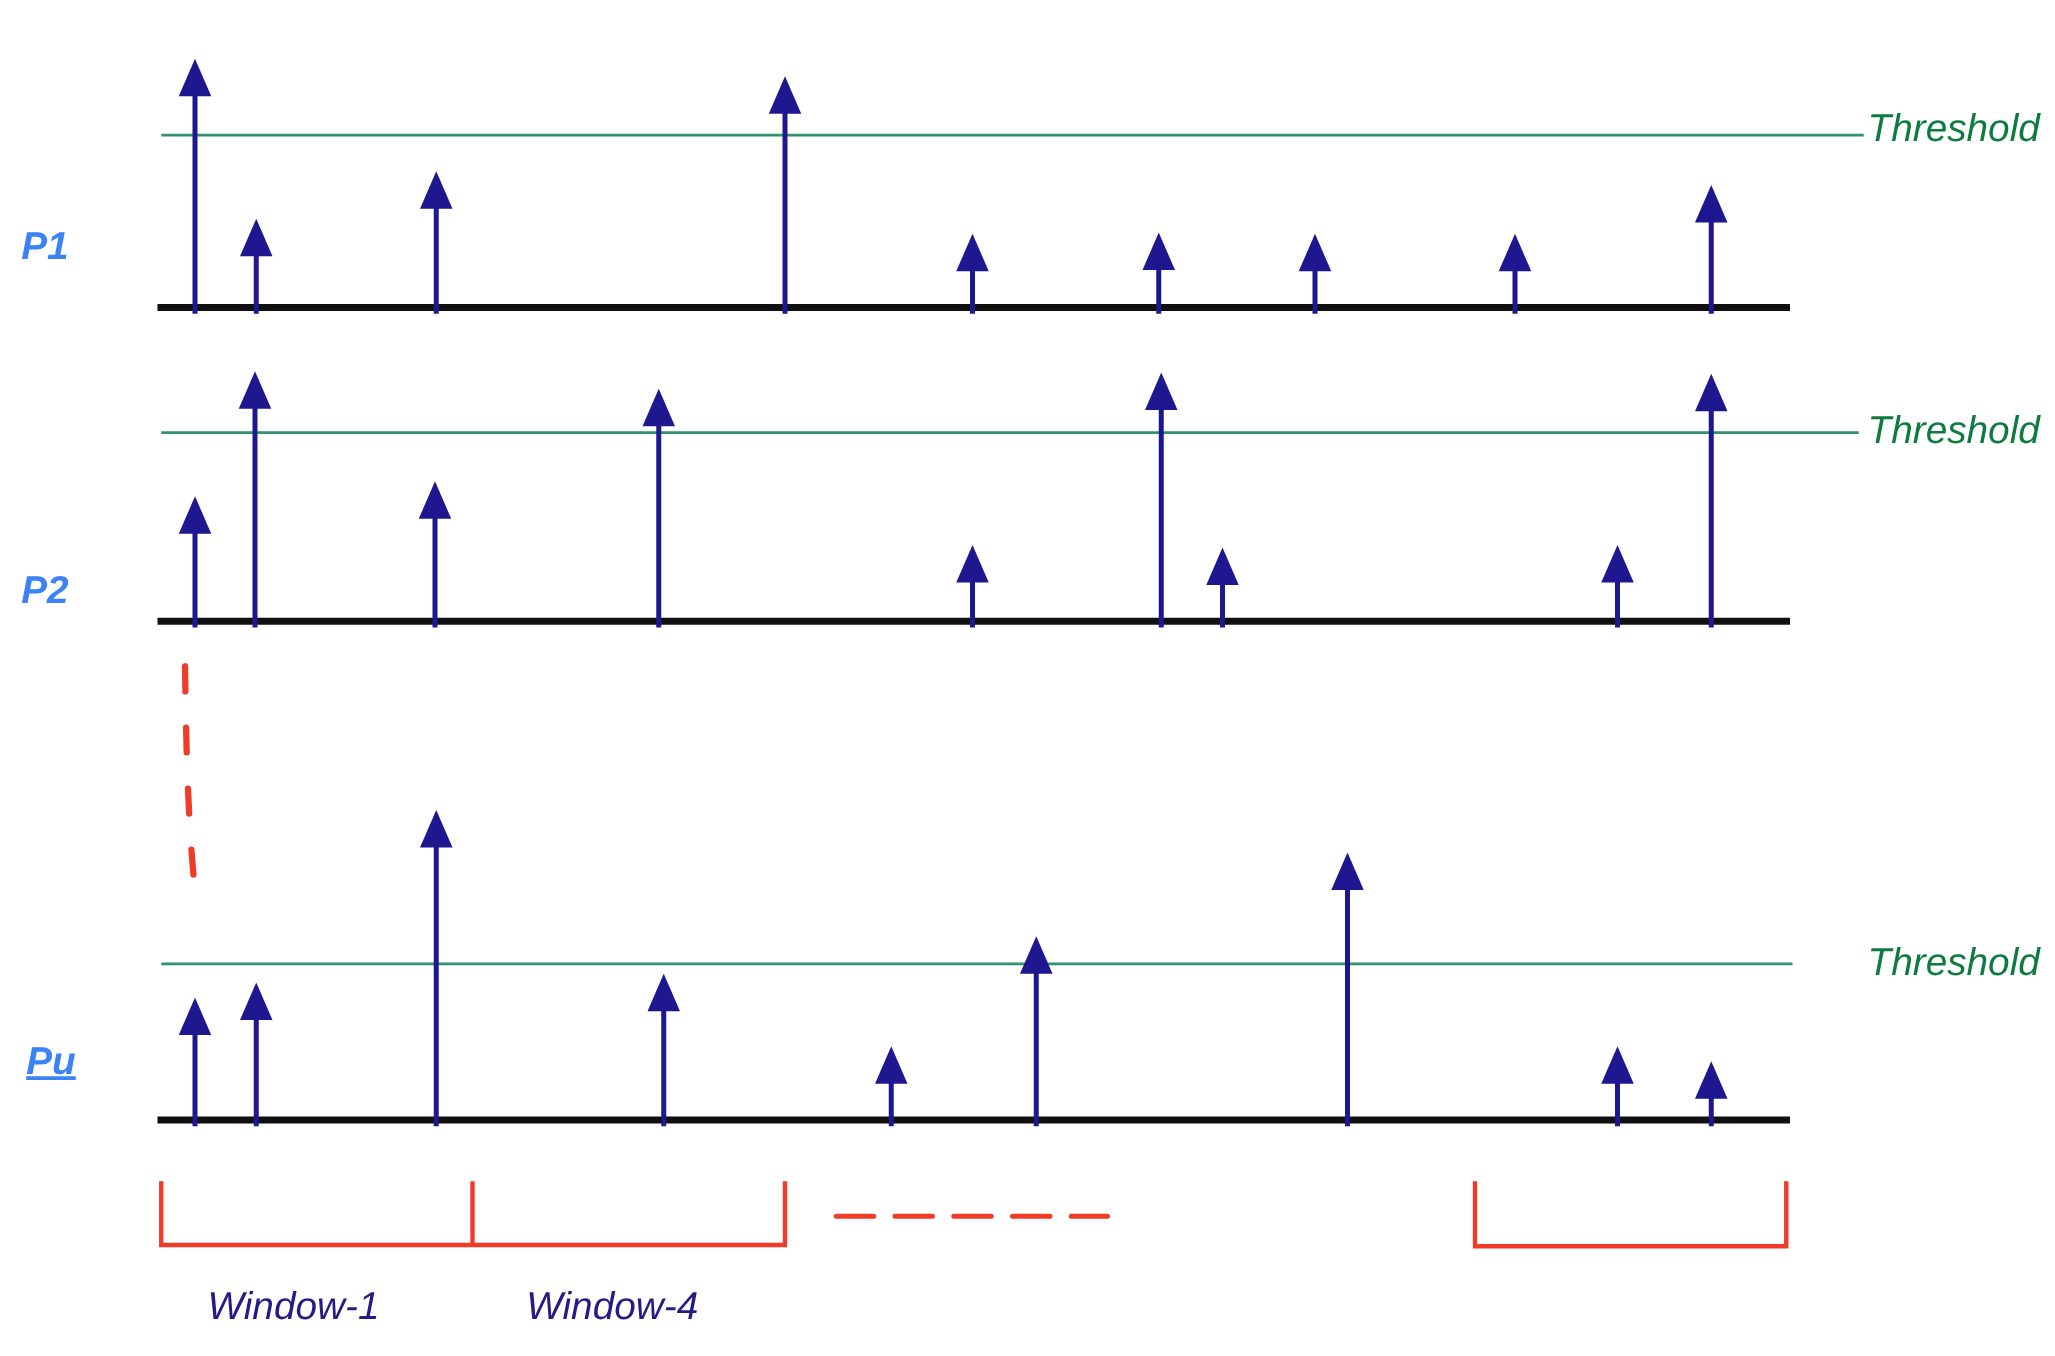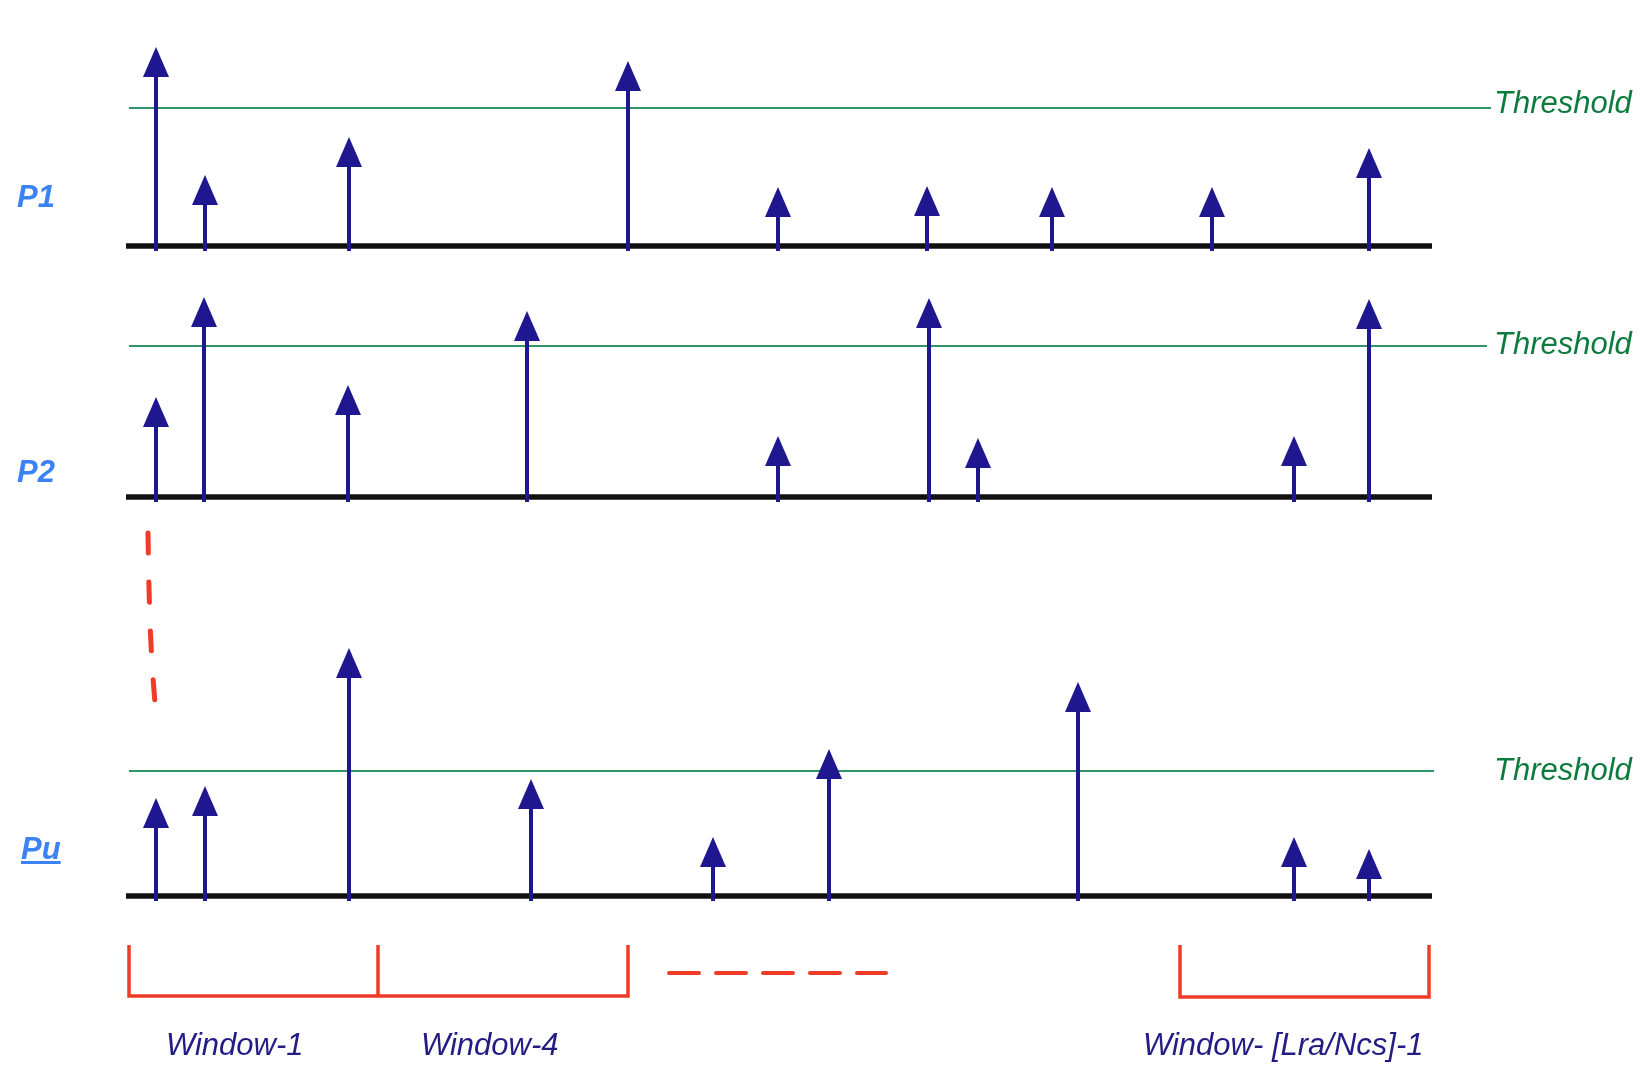--- a/index.html
+++ b/index.html
@@ -130,15 +130,14 @@
   <div class="lbl row-label lbl-p1">P1</div>
   <div class="lbl row-label lbl-p2">P2</div>
   <div class="lbl row-label lbl-pu">Pu</div>
 
   <div class="lbl threshold-label lbl-th1">Threshold</div>
   <div class="lbl threshold-label lbl-th2">Threshold</div>
   <div class="lbl threshold-label lbl-th3">Threshold</div>
 
   <div class="lbl window-label lbl-w1">Window-1</div>
   <div class="lbl window-label lbl-w2">Window-4</div>
-  <div class="lbl window-label lbl-w3">Window- [Lra/Ncs]-1</div>
 
 </div>
 
 </body></html>

